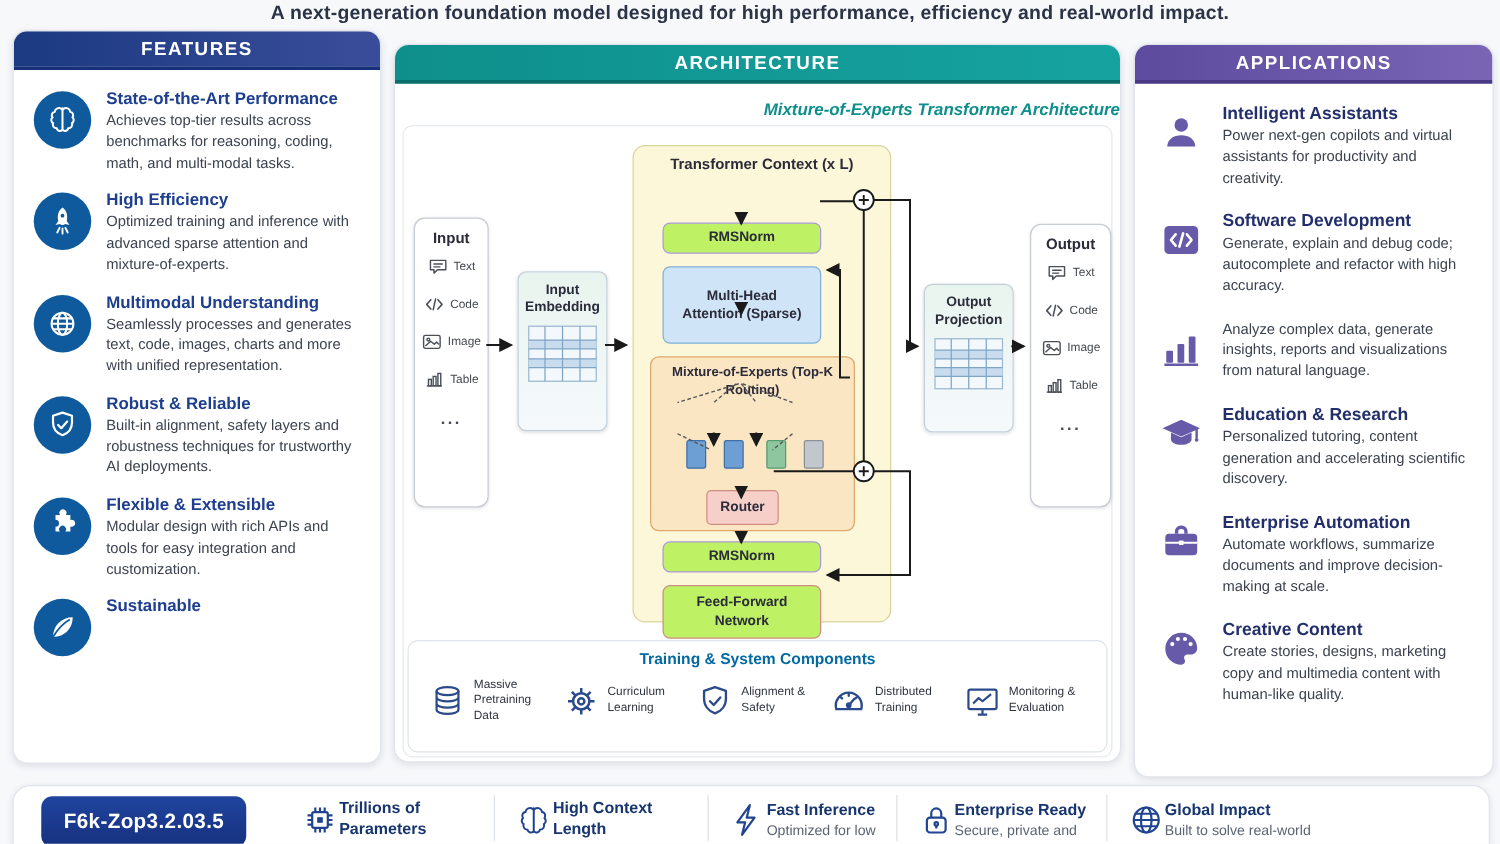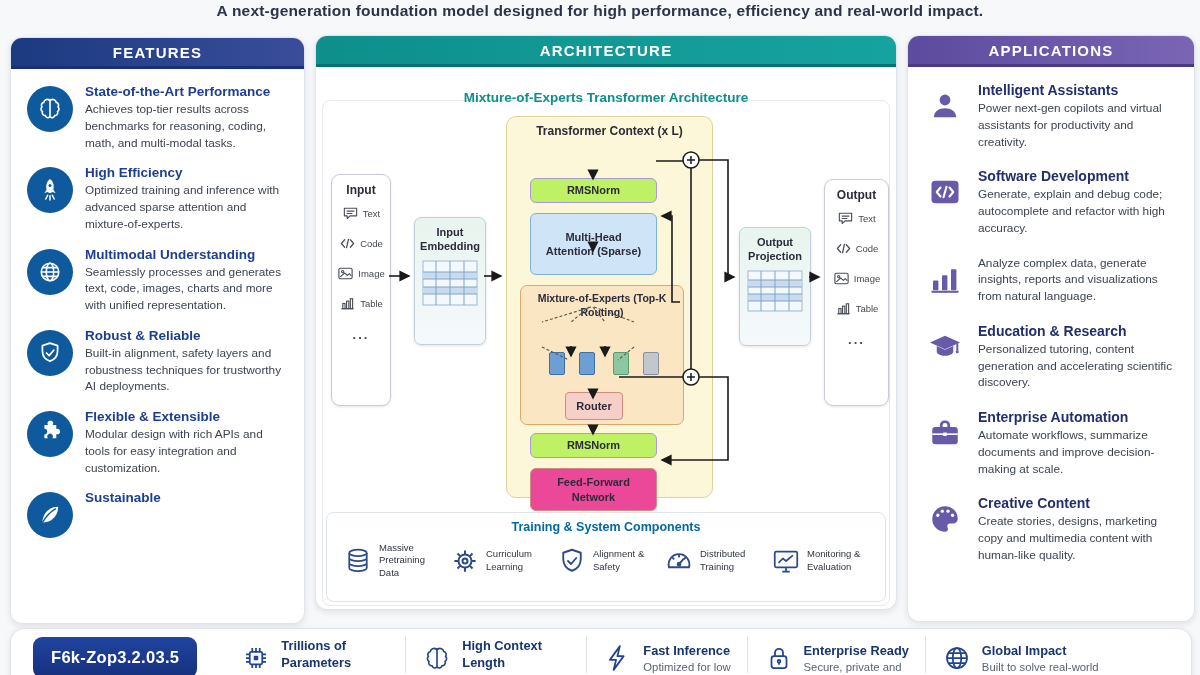--- a/index.html
+++ b/index.html
@@ -19,42 +19,42 @@
   }
   .hd{
     height:28px;display:flex;align-items:center;justify-content:center;
     color:#fff;font-weight:bold;font-size:15px;letter-spacing:1.2px;
   }
   .hd-blue{background:linear-gradient(90deg,#1b3a80,#3a4d9b);border-bottom:3px solid #16307a;}
   .hd-teal{background:linear-gradient(90deg,#0e8f8c,#16a3a0);border-bottom:3px solid #0a6f6d;}
   .hd-purp{background:linear-gradient(90deg,#5c4b9e,#7a65b5);border-bottom:3px solid #4a3a85;}
 
   
-  .features{left:10px;top:37px;width:293px;height:585px;}
+  .features{left:10px;top:24px;width:293px;height:585px;}
   .feat-list{padding:8px 0 0 0;}
   .feat{display:flex;gap:12px;padding:7px 14px 7px 16px;align-items:flex-start;}
   .fi{flex:0 0 46px;width:46px;height:46px;border-radius:50%;background:#0e5a9c;
       display:flex;align-items:center;justify-content:center;margin-top:2px;}
   .fi svg{width:28px;height:28px;}
   .ftt{font-size:13.5px;font-weight:bold;color:#1e3f8f;margin-bottom:2px;}
   .ftd{font-size:11.8px;color:#3c4350;line-height:1.42;}
 
   
   .apps{left:907px;top:35px;width:286px;height:585px;}
   .app{display:flex;gap:12px;padding:9px 12px 9px 16px;align-items:flex-start;}
   .ai{flex:0 0 42px;width:42px;height:42px;display:flex;align-items:center;justify-content:center;margin-top:3px;}
   .ai svg{width:36px;height:36px;}
   .att{font-size:14px;font-weight:bold;color:#232f6b;margin-bottom:2px;}
   .atd{font-size:11.8px;color:#3c4350;line-height:1.42;}
 
   
   .arch{left:315px;top:35px;width:580px;height:573px;}
   .arch-body{position:relative;width:580px;height:545px;}
-  .arch-sub{position:absolute;top:23px;left:0;width:100%;text-align:center;
-    font-size:13.5px;font-weight:bold;color:#0e8f8c;}
+  .arch-sub{position:absolute;top:13px;left:0;width:100%;text-align:right;
+    font-size:13.5px;font-weight:bold;color:#0e8f8c;font-style:italic;}
   .panel{position:absolute;left:6px;top:33px;width:566px;height:504px;
     border:1px solid #e6e9ef;border-radius:8px;background:#fff;}
   .iobox{position:absolute;background:#fff;border:1px solid #c8ccd4;border-radius:9px;
     box-shadow:0 1px 3px rgba(0,0,0,.10);display:flex;flex-direction:column;align-items:center;padding-top:8px;}
   .iot{font-size:12px;font-weight:bold;color:#2b2b3a;margin-bottom:8px;}
   .iorow{display:flex;align-items:center;gap:4px;margin-bottom:13px;}
   .iorow svg{width:17px;height:17px;}
   .iolab{font-size:9.5px;color:#44494f;}
   .iodots{font-size:13px;font-weight:bold;color:#44494f;letter-spacing:2px;margin-top:2px;}
   .embed{position:absolute;background:linear-gradient(180deg,#e8f4ee,#f5f9fc);
@@ -63,21 +63,21 @@
   .embed-t{font-size:11px;font-weight:bold;color:#2b2b3a;text-align:center;line-height:1.3;margin-bottom:6px;}
   .tblock{position:absolute;left:190px;top:49px;width:205px;height:380px;
     background:#fdf7d9;border:1px solid #d9d49a;border-radius:10px;}
   .tb-title{position:absolute;top:7px;left:0;width:100%;text-align:center;
     font-size:12px;font-weight:bold;color:#2b2b3a;}
   .blk{position:absolute;left:23px;width:127px;border-radius:6px;border:1px solid;
     display:flex;align-items:center;justify-content:center;text-align:center;
     font-size:11px;font-weight:bold;color:#2b2b3a;line-height:1.3;box-sizing:border-box;padding:2px 14px;}
   .rms{background:#bef264;border-color:#a99bd8;}
   .mha{background:#cfe4f6;border-color:#7fb0d8;}
-  .ffnb{background:#ec4899;border-color:#cf8d82;}
+  .ffnb{background:#bef264;border-color:#cf8d82;}
   .moe{position:absolute;left:13px;top:168px;width:162px;height:138px;
     background:#fbe6c3;border:1px solid #dca96a;border-radius:7px;}
   .moe-t{position:absolute;top:5px;left:0;width:100%;text-align:center;
     font-size:10.5px;font-weight:bold;color:#2b2b3a;line-height:1.35;}
   .exp{position:absolute;top:66px;width:14px;height:21px;border-radius:2px;border:1px solid;}
   .router{position:absolute;left:44px;top:106px;width:56px;height:26px;background:#f6cfc8;
     border:1px solid #cf8d82;border-radius:4px;display:flex;align-items:center;justify-content:center;
     font-size:11px;font-weight:bold;color:#2b2b3a;}
   .overlay{position:absolute;left:0;top:0;pointer-events:none;}
 
@@ -88,21 +88,21 @@
   .titem{display:flex;align-items:center;gap:6px;}
   .titem svg{width:30px;height:30px;flex:0 0 30px;}
   .tlab{font-size:9.5px;color:#2e3440;line-height:1.3;max-width:62px;}
 
   
   .footer{left:10px;top:628px;width:1180px;height:86px;border-radius:14px;
     display:flex;align-items:flex-start;}
   .badge{margin:8px 0 0 22px;background:linear-gradient(180deg,#20449f,#16307e);
     color:#fff;font-weight:bold;font-size:16.5px;padding:11px 18px;border-radius:9px;letter-spacing:.3px;}
   .stats{flex:1;display:flex;margin-left:28px;margin-top:7px;}
-  .stat{display:flex;align-items:flex-end;gap:10px;padding:2px 16px 0 16px;}
+  .stat{display:flex;align-items:center;padding:2px 16px 0 16px;}
   .stat + .stat{border-left:1px solid #dde1e8;}
   .stat svg{width:30px;height:30px;flex:0 0 30px;margin-top:1px;}
   .stt{font-size:12.8px;font-weight:bold;color:#17356e;line-height:1.3;max-width:108px;}
   .std{font-size:11.3px;color:#5a6472;margin-top:2px;white-space:nowrap;}
 </style>
 </head>
 <body>
 
 <div>
   <div class="subtitle">A next-generation foundation model designed for high performance, efficiency and real-world impact.</div>

